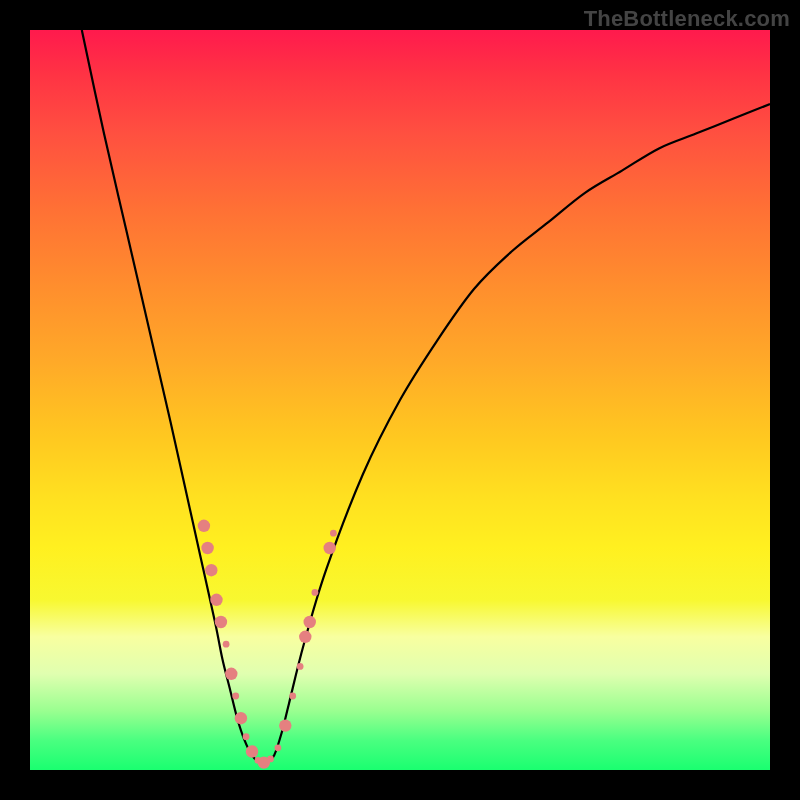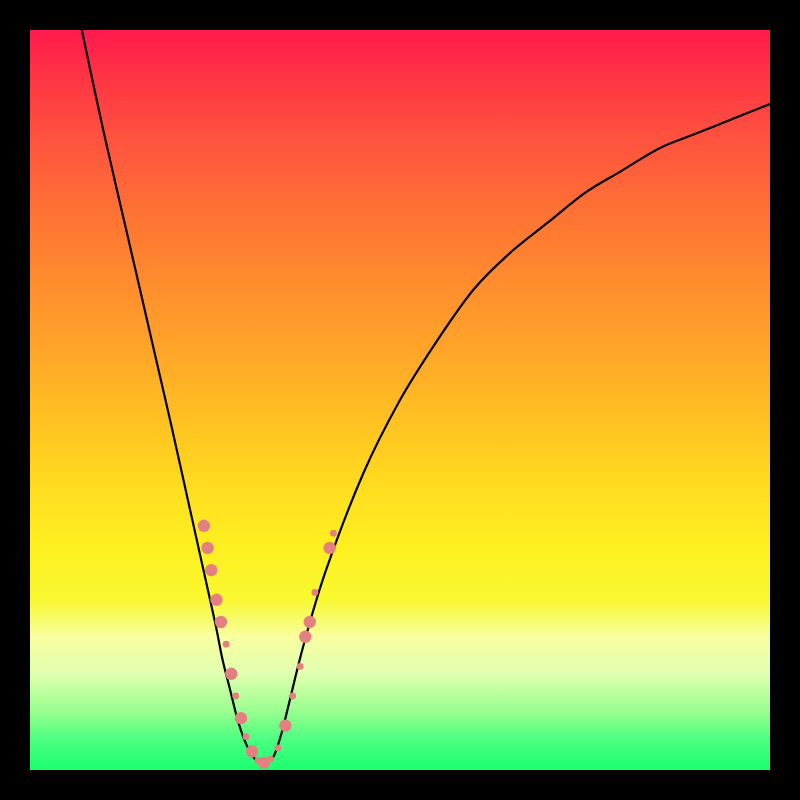--- a/index.html
+++ b/index.html
@@ -55,20 +55,21 @@
     left: 0;
     top: 0;
     width: 740px;
     height: 740px;
   }
 </style>
 </head>
 <body>
 
 <div class="chart-container">
+  <div class="watermark">TheBottleneck.com</div>
   <div class="plot-area">
     <svg class="overlay" viewBox="0 0 740 740" preserveAspectRatio="none">
       <path id="curve-path" fill="none" stroke="#000000" stroke-width="2.2" d="M 51.80 0.00 C 55.50 17.27, 66.60 70.30, 74.00 103.60 C 81.40 136.90, 88.80 167.73, 96.20 199.80 C 103.60 231.87, 111.00 263.93, 118.40 296.00 C 125.80 328.07, 134.43 365.07, 140.60 392.20 C 146.77 419.33, 150.47 436.60, 155.40 458.80 C 160.33 481.00, 165.27 503.20, 170.20 525.40 C 175.13 547.60, 181.30 574.73, 185.00 592.00 C 188.70 609.27, 189.93 617.90, 192.40 629.00 C 194.87 640.10, 197.33 648.73, 199.80 658.60 C 202.27 668.47, 204.73 679.57, 207.20 688.20 C 209.67 696.83, 212.13 704.23, 214.60 710.40 C 217.07 716.57, 219.53 721.50, 222.00 725.20 C 224.47 728.90, 226.93 731.37, 229.40 732.60 C 231.87 733.83, 234.33 733.83, 236.80 732.60 C 239.27 731.37, 241.73 730.13, 244.20 725.20 C 246.67 720.27, 249.13 711.63, 251.60 703.00 C 254.07 694.37, 255.30 688.20, 259.00 673.40 C 262.70 658.60, 267.63 636.40, 273.80 614.20 C 279.97 592.00, 286.13 568.57, 296.00 540.20 C 305.87 511.83, 320.67 472.37, 333.00 444.00 C 345.33 415.63, 357.67 392.20, 370.00 370.00 C 382.33 347.80, 394.67 329.30, 407.00 310.80 C 419.33 292.30, 431.67 273.80, 444.00 259.00 C 456.33 244.20, 468.67 233.10, 481.00 222.00 C 493.33 210.90, 505.67 202.27, 518.00 192.40 C 530.33 182.53, 542.67 171.43, 555.00 162.80 C 567.33 154.17, 579.67 148.00, 592.00 140.60 C 604.33 133.20, 616.67 124.57, 629.00 118.40 C 641.33 112.23, 653.67 108.53, 666.00 103.60 C 678.33 98.67, 690.67 93.73, 703.00 88.80 C 715.33 83.87, 733.83 76.47, 740.00 74.00"></path>
       <g id="points-group">
           <circle cx="173.90" cy="495.80" r="6.2" fill="#e58080"></circle>
           <circle cx="177.60" cy="518.00" r="6.2" fill="#e58080"></circle>
           <circle cx="181.30" cy="540.20" r="6.2" fill="#e58080"></circle>
           <circle cx="186.48" cy="569.80" r="6.2" fill="#e58080"></circle>
           <circle cx="190.92" cy="592.00" r="6.2" fill="#e58080"></circle>
           <circle cx="196.10" cy="614.20" r="3.4" fill="#e58080"></circle>

